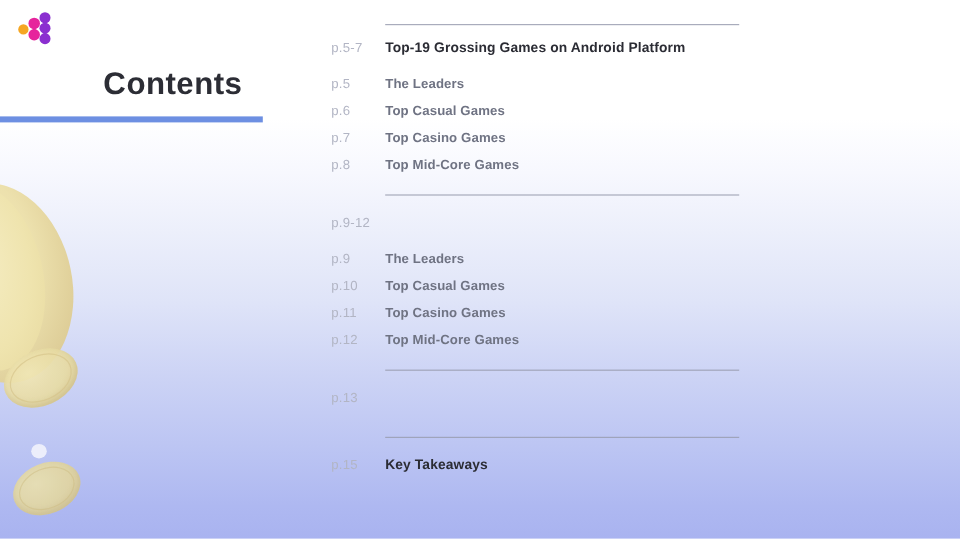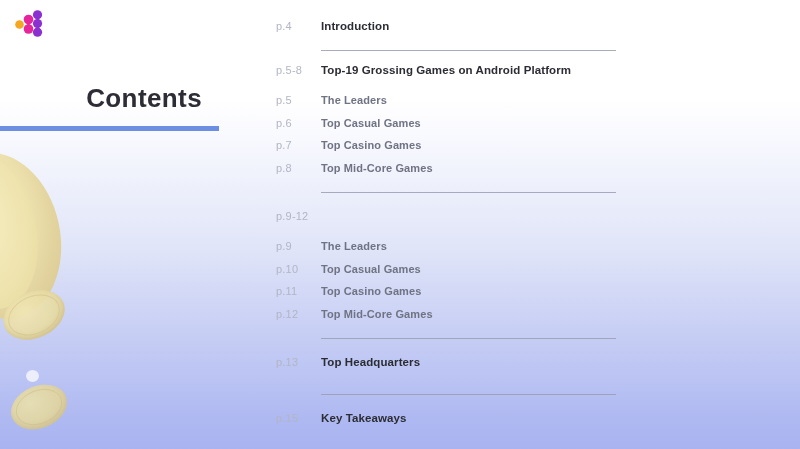--- a/index.html
+++ b/index.html
@@ -112,21 +112,20 @@
     width: 34px;
     height: 34px;
   }
 
   
   .title-wrap {
     position: absolute;
     left: 0;
     top: 54px;
     width: 220px;
-    margin-top: 29px;
   }
   .title {
     text-align: right;
     padding-right: 18px;
     font-size: 26px;
     font-weight: bold;
     letter-spacing: .4px;
     color: #2c2d35;
     line-height: 30px;
   }
@@ -209,30 +208,26 @@
     </svg>
   </div>
 
   <div class="title-wrap">
     <div class="title">Contents</div>
     <div class="title-rule"></div>
   </div>
 
   <div class="toc">
 
-    <div class="row major">
-      <div class="pg">p.4</div>
-      <div class="lbl">Introduction</div>
-    </div>
 
     <div class="rule"></div>
     <div class="gap-md"></div>
 
     <div class="row major">
-      <div class="pg">p.5-8</div>
+      <div class="pg">p.5-7</div>
       <div class="lbl">Top-19 Grossing Games on Android Platform</div>
     </div>
 
     <div class="row minor">
       <div class="pg">p.5</div>
       <div class="lbl">The Leaders</div>
     </div>
 
     <div class="row minor">
       <div class="pg">p.6</div>
@@ -276,21 +271,20 @@
       <div class="pg">p.12</div>
       <div class="lbl">Top Mid-Core Games</div>
     </div>
 
     <div class="gap-sm"></div>
     <div class="rule"></div>
     <div class="gap-lg"></div>
 
     <div class="row major">
       <div class="pg">p.13</div>
-      <div class="lbl">Top Headquarters</div>
     </div>
 
 
     <div class="gap-sm"></div>
     <div class="rule"></div>
     <div class="gap-lg"></div>
 
     <div class="row major">
       <div class="pg">p.15</div>
       <div class="lbl">Key Takeaways</div>

